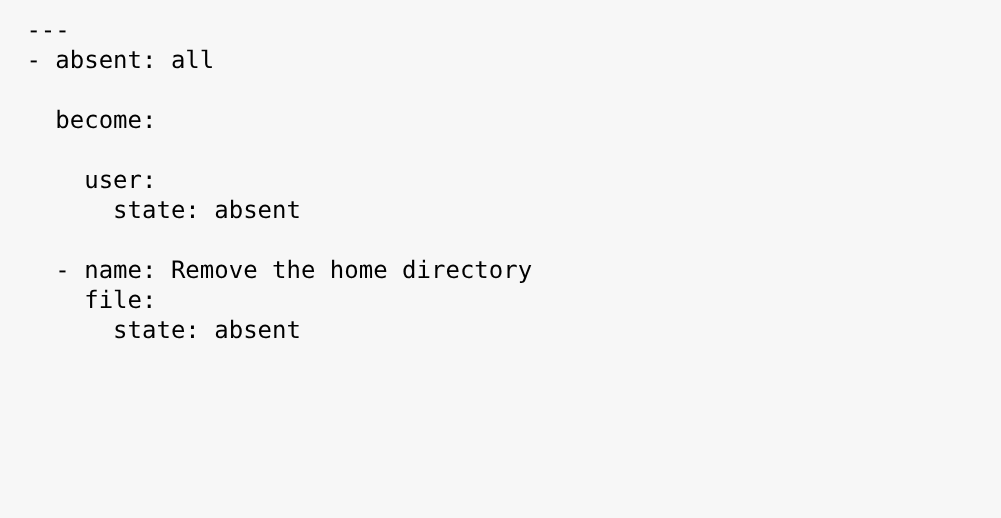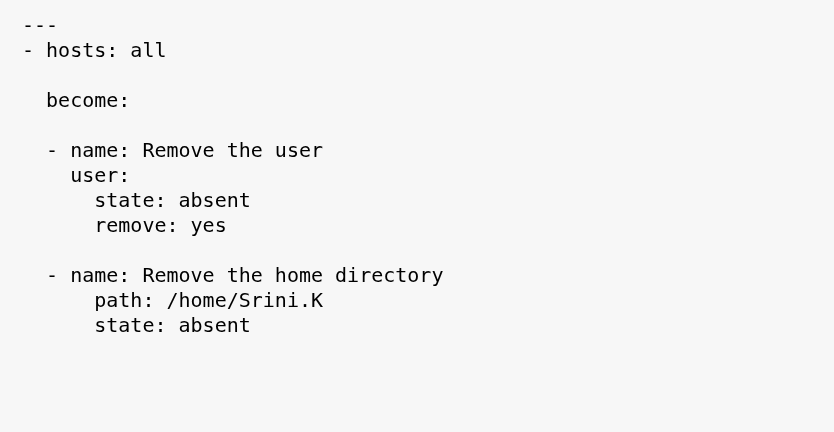--- a/index.html
+++ b/index.html
@@ -32,25 +32,23 @@
   }
   .code-line.blank {
     color: transparent;
   }
 </style>
 </head>
 <body>
 
 <div id="code-block">
   <div class="code-line">---</div>
-  <div class="code-line">- hosts: all</div>
+  <div class="code-line">- absent: all</div>
   <div class="code-line blank"></div>
   <div class="code-line">  become:</div>
   <div class="code-line blank"></div>
-  <div class="code-line">  - name: Remove the user</div>
   <div class="code-line">    user:</div>
   <div class="code-line">      state: absent</div>
-  <div class="code-line">      remove: yes</div>
   <div class="code-line blank"></div>
   <div class="code-line">  - name: Remove the home directory</div>
-  <div class="code-line">      path: /home/Srini.K</div>
+  <div class="code-line">    file:</div>
   <div class="code-line">      state: absent</div>
 </div>
 
 </body></html>

